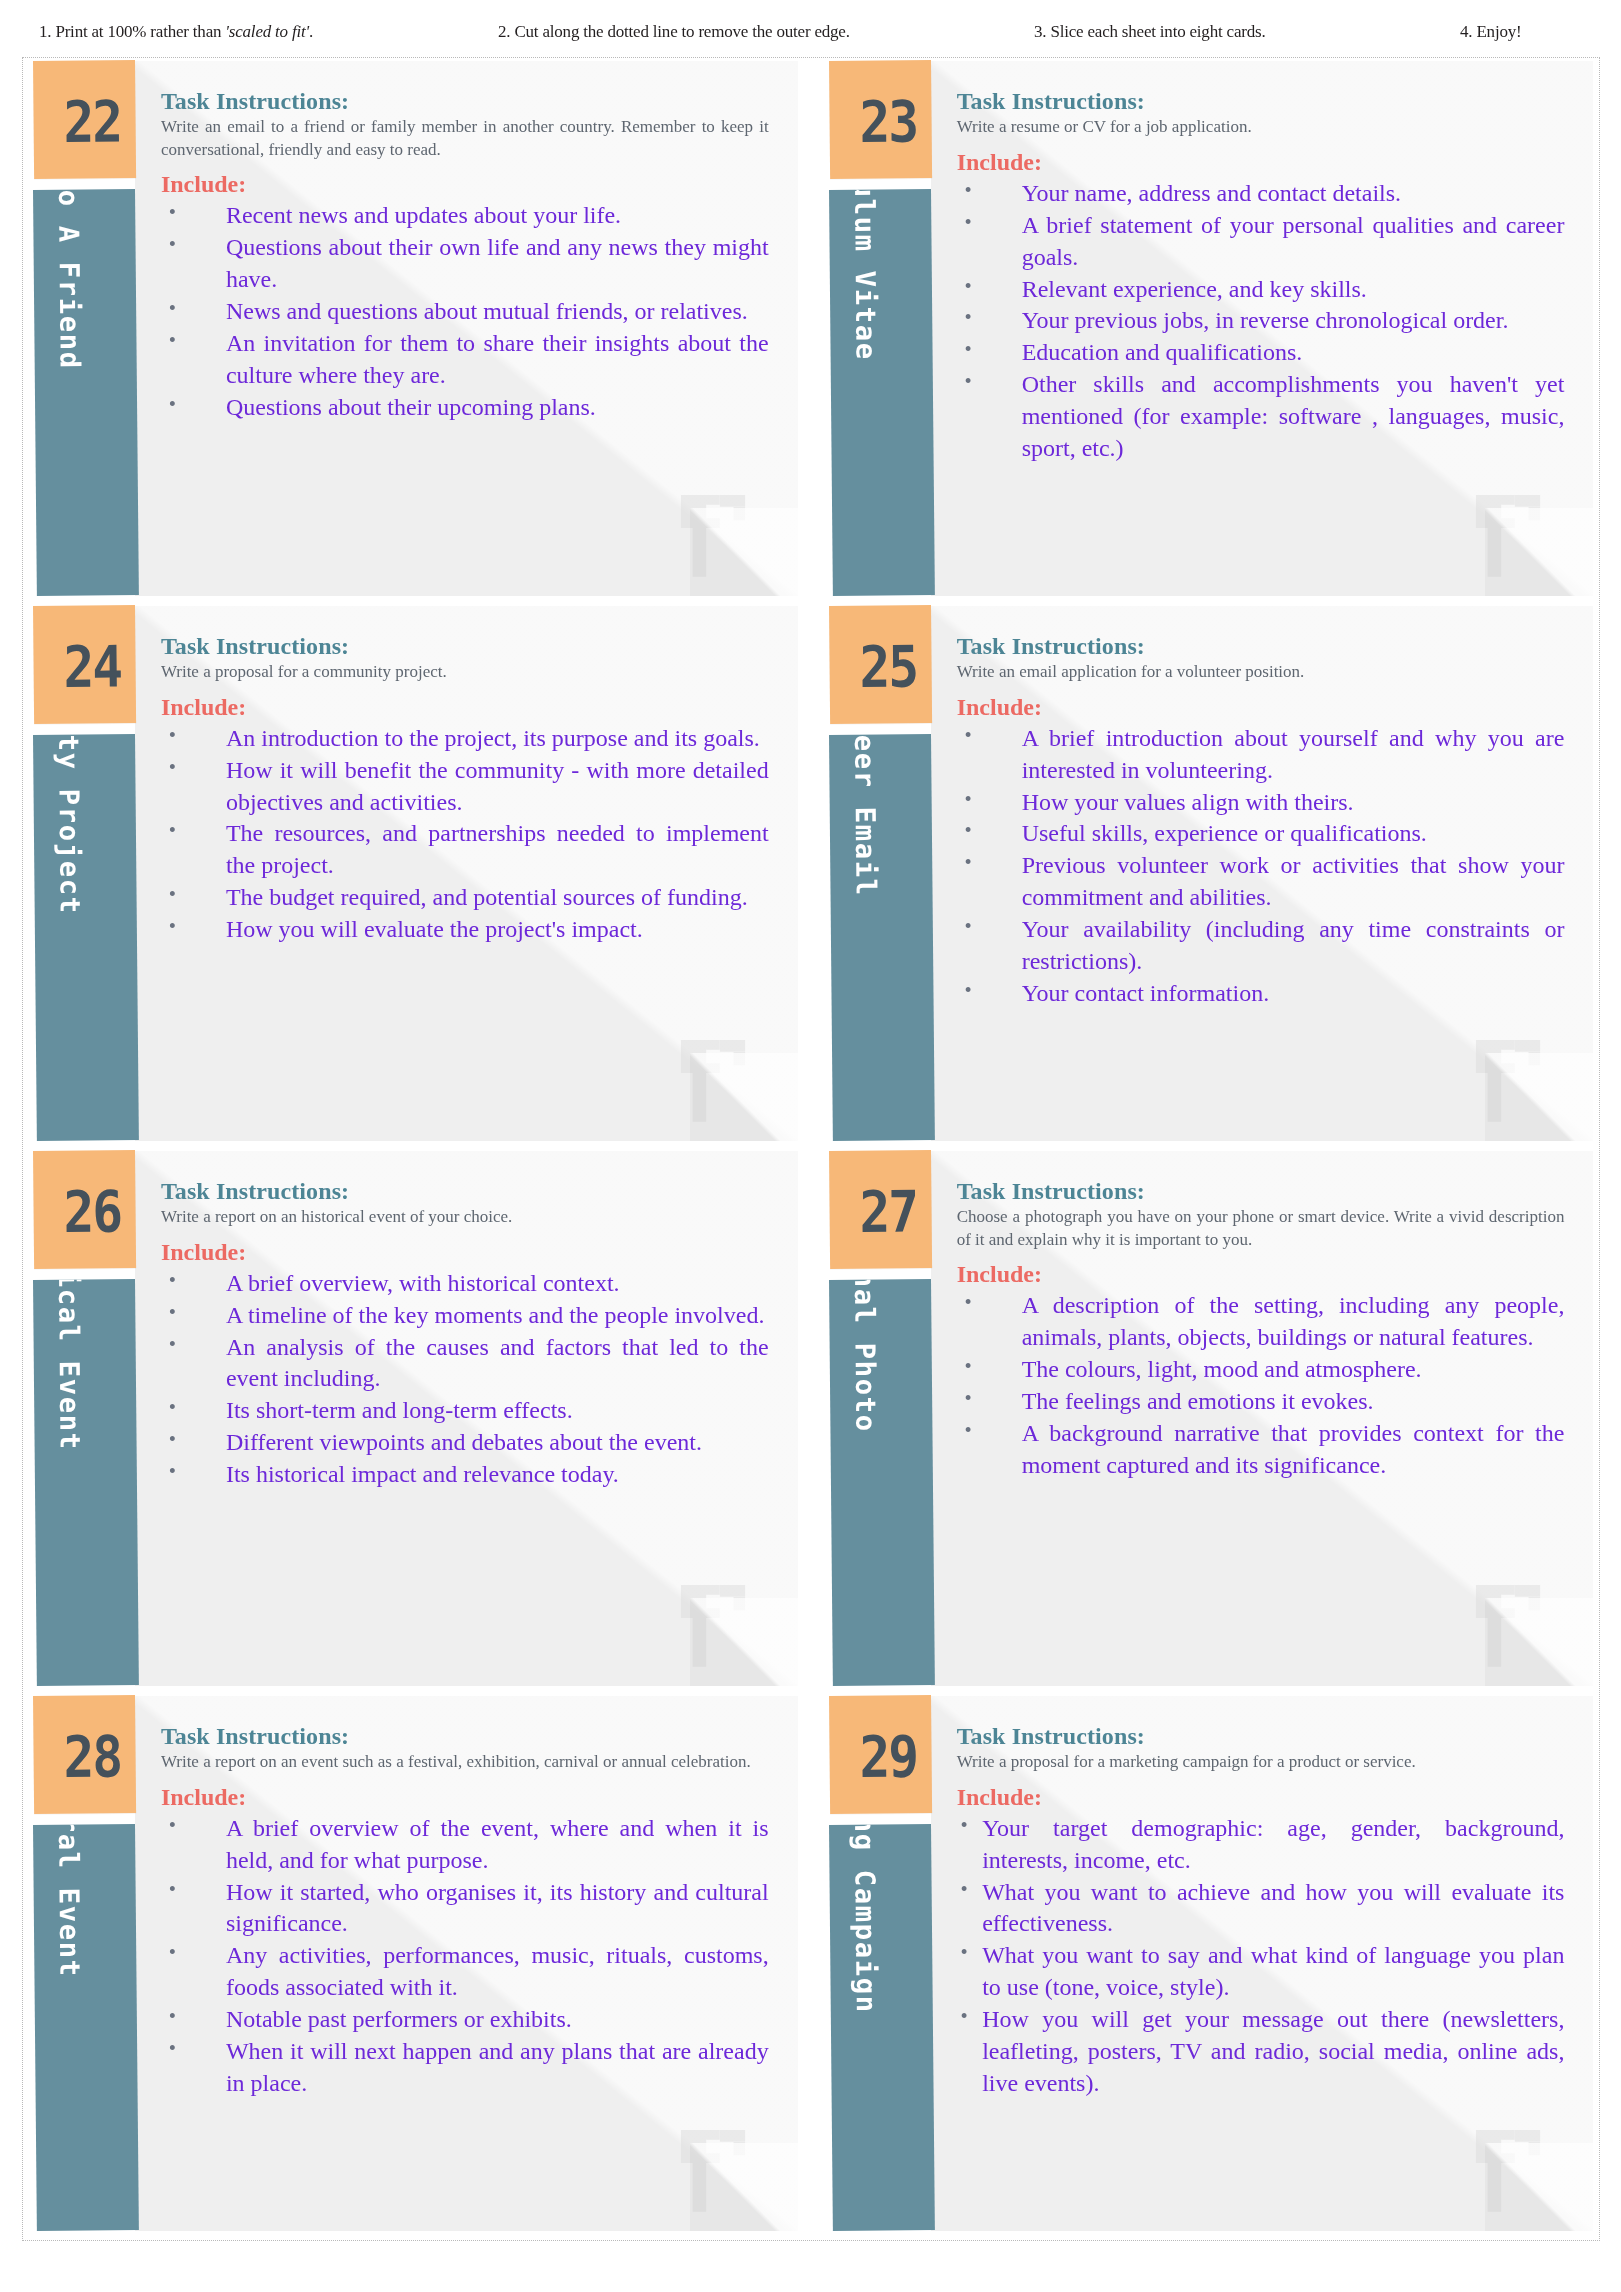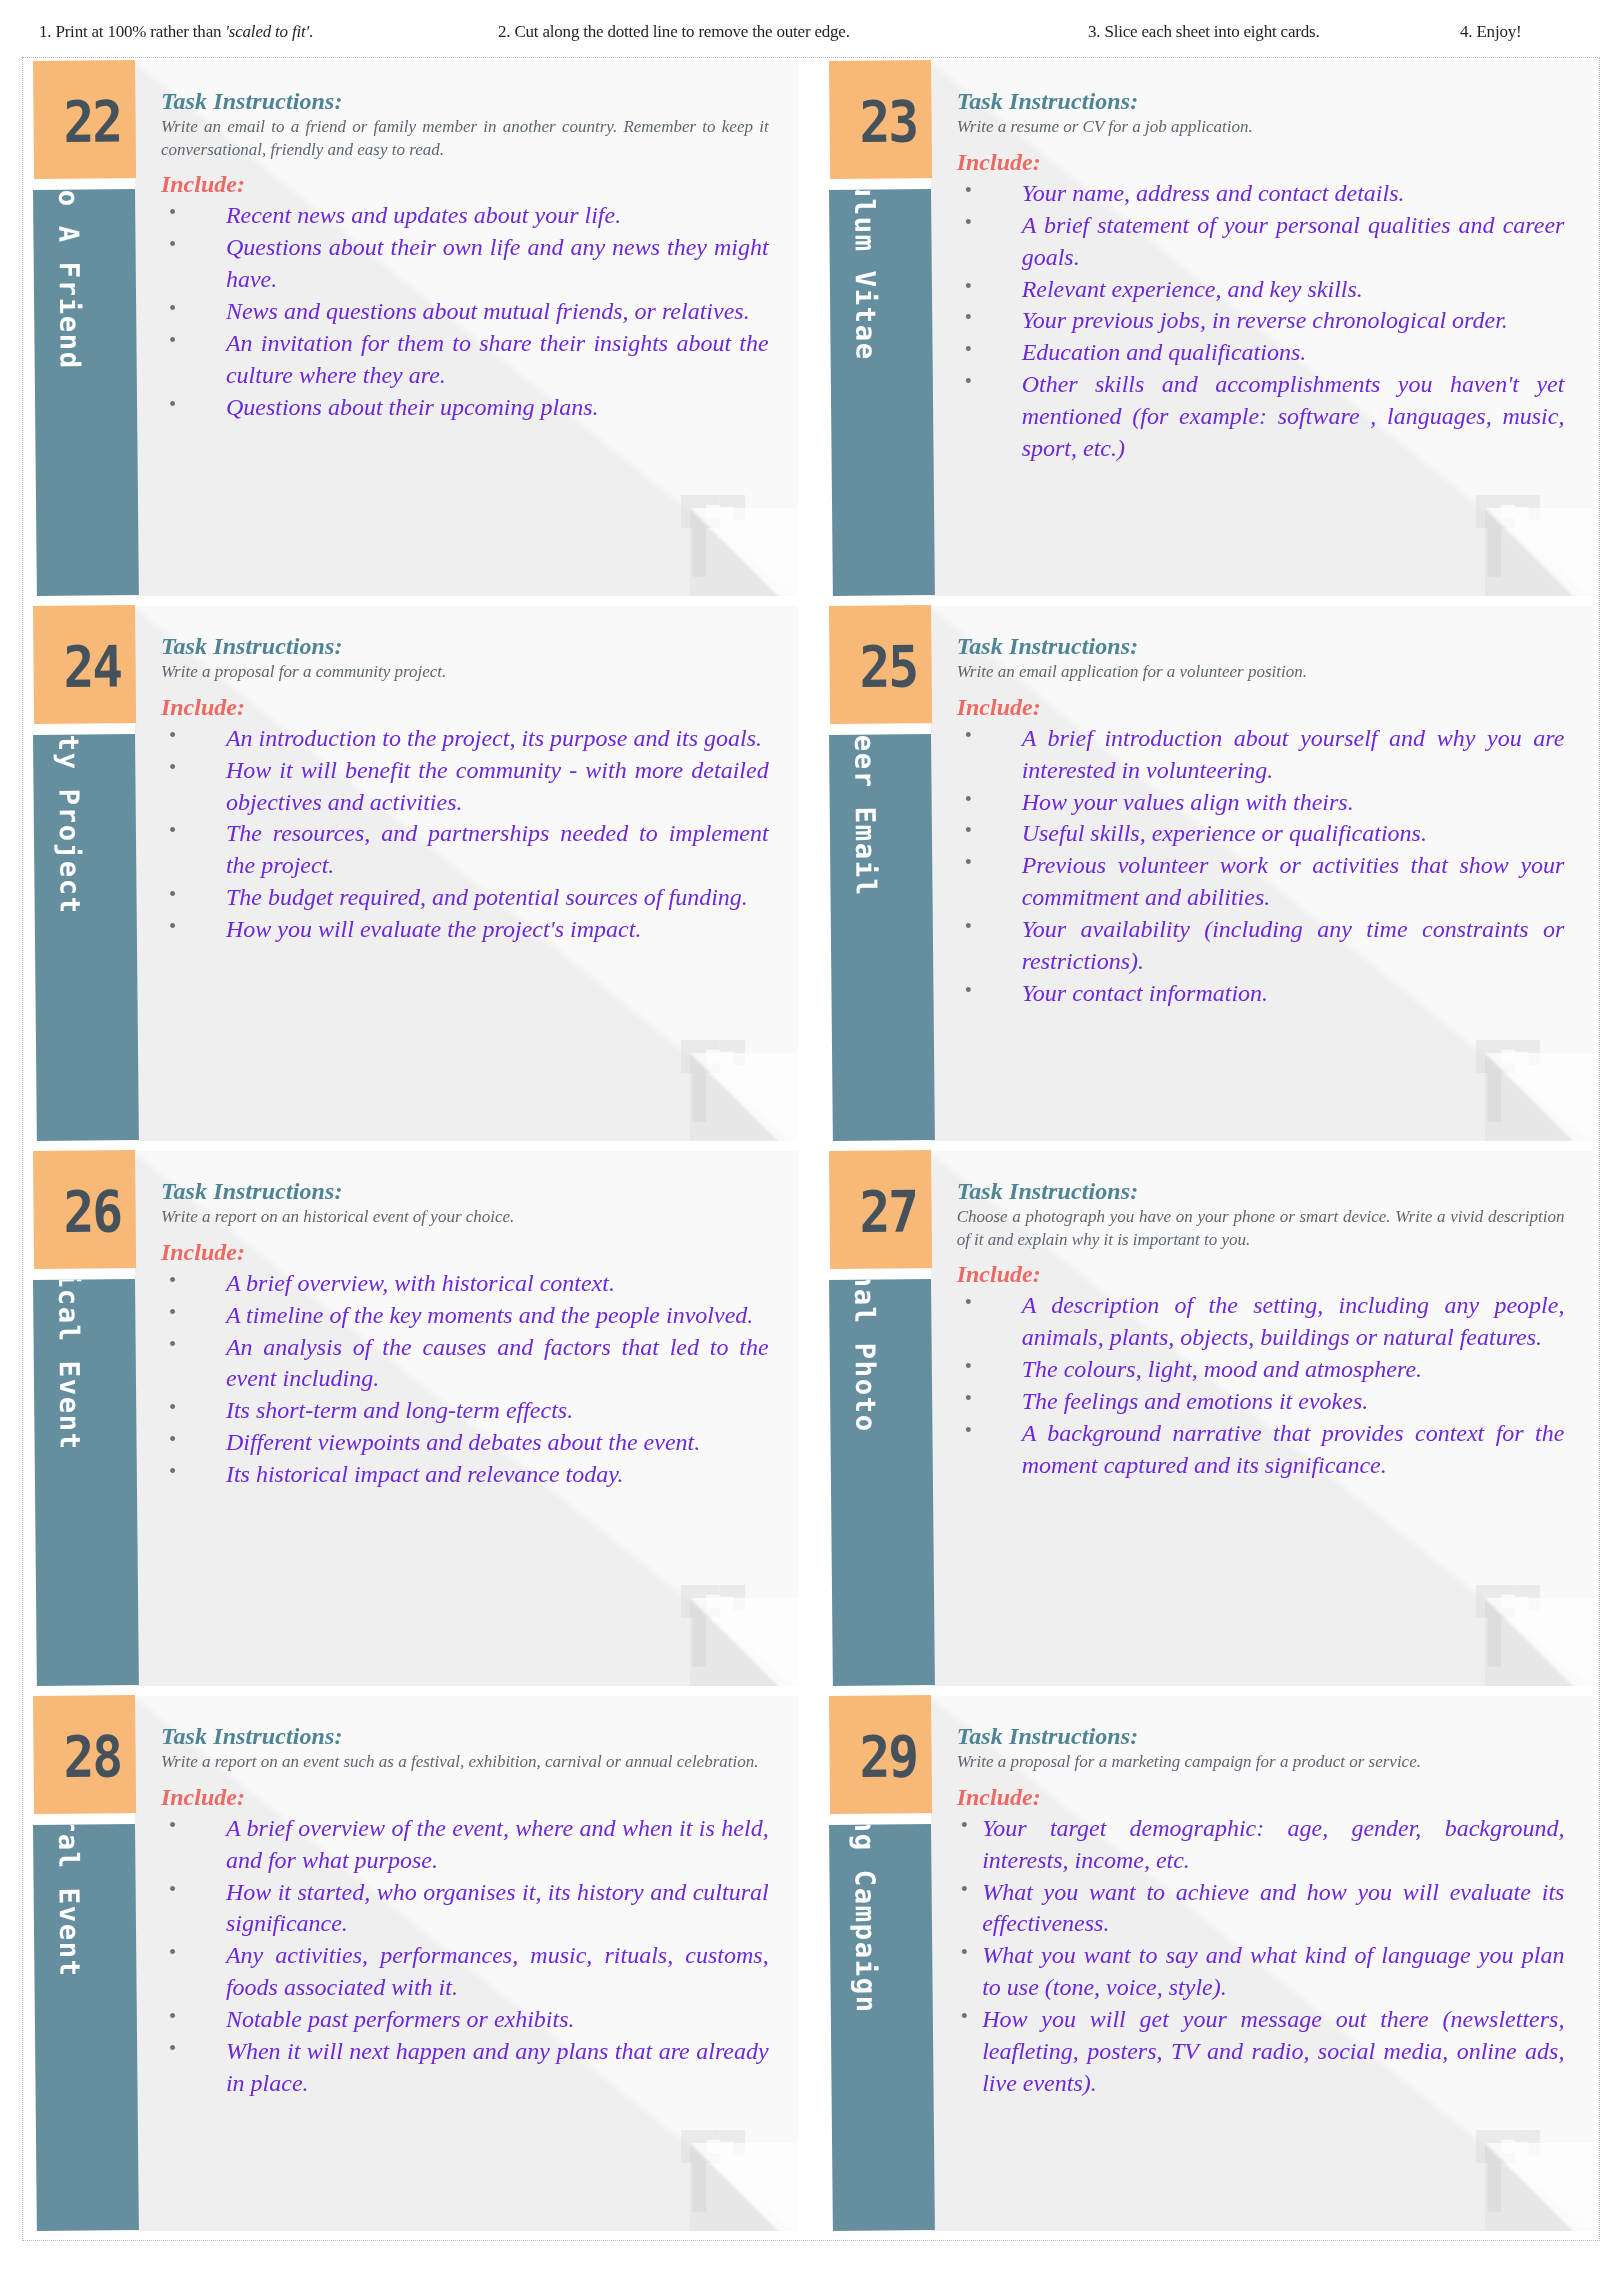--- a/index.html
+++ b/index.html
@@ -14,21 +14,21 @@
     position:absolute; left:0; top:0; width:1366px; height:51px;
     display:flex; align-items:flex-end;
     font-family:"Liberation Serif", serif;
     font-size:17px; color:#231f20; letter-spacing:-0.2px;
     white-space:nowrap;
   }
   .ins{ position:absolute; bottom:8.8px; }
   .ins i{ font-style:italic; }
   .ins-1{ left:39px; }
   .ins-2{ left:498px; }
-  .ins-3{ left:1088px; }
+  .ins-3{ left:1034px; }
   .ins-4{ left:1460px; }
 
   
   .cut-border{
     position:absolute; left:21.6px; top:57px;
     width:1578px; height:2184px;
     border:1px dotted #b9b9b9;
     pointer-events:none;
   }
 
@@ -43,21 +43,20 @@
     row-gap:3.9px;
   }
 
   .card{ position:relative; }
 
   
   .card-body{
     position:absolute; left:108px; top:0; right:0; bottom:5.9px;
     background:#efefef;
     overflow:hidden;
-    font-style:italic;
   }
   
   .card-body::before{
     content:"";
     position:absolute; left:-10%; top:-10%; width:130%; height:130%;
     background:linear-gradient(to top right, rgba(255,255,255,0) 0%, rgba(255,255,255,0) 49.4%, rgba(255,255,255,0.62) 50.2%, rgba(255,255,255,0.62) 100%);
     pointer-events:none;
   }
   
   .card-body::after{

